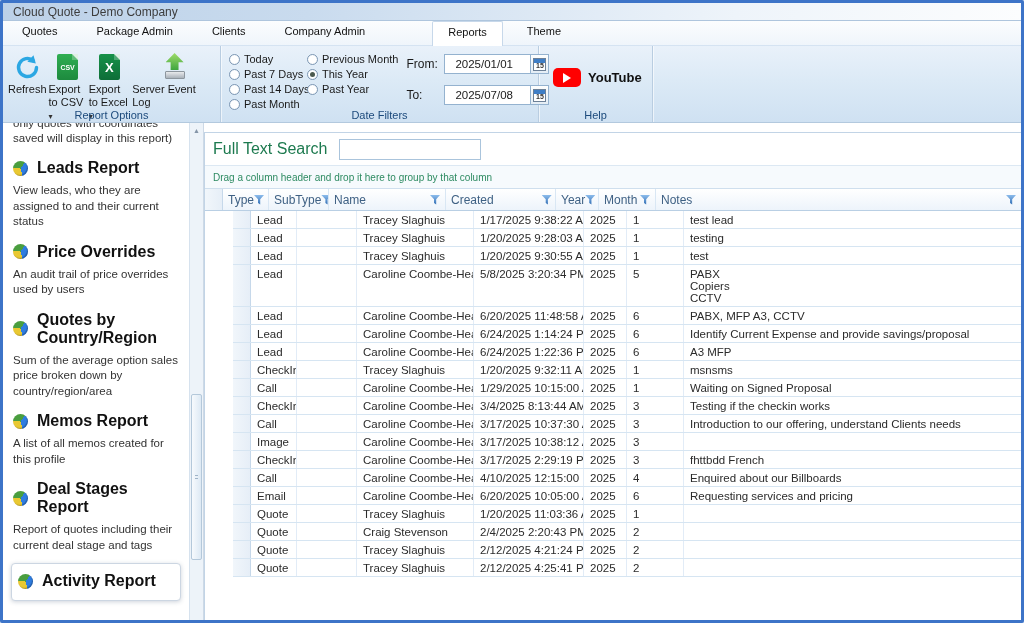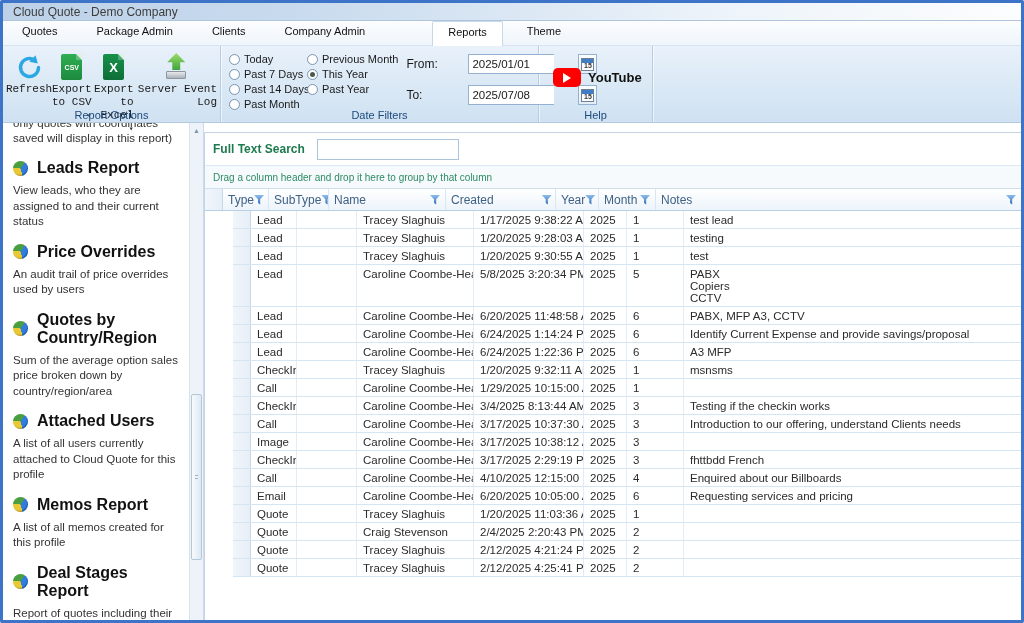--- a/index.html
+++ b/index.html
@@ -23,21 +23,21 @@
   .rgroup { position:relative; border-right:1px solid #b9cde1; box-shadow:1px 0 0 rgba(255,255,255,.6); }
   .rgroup.filler { flex:1; border-right:none; box-shadow:none; }
   .glabel { position:absolute; bottom:1px; left:0; right:0; text-align:center; font-size:11px; color:#1c4a7c; }
   .g-report { width:218px; }
   .g-date { width:318px; }
   .g-help { width:114px; }
 
   .rbuttons { display:flex; padding:4px 2px 0 4px; }
   .rbtn { display:flex; flex-direction:column; align-items:center; padding:1px 1px; border-radius:3px; cursor:default; }
   .rbtn .icon-holder { height:32px; display:flex; align-items:center; justify-content:center; }
-  .rbtn .blabel { font-size:11px; color:#1a1a1a; text-align:right; line-height:1.18;font-family:Liberation Mono, monospace; }
+  .rbtn .blabel { font-size:11px; color:#1a1a1a; text-align:left; line-height:1.18; }
   .b-refresh { width:44px; } .b-csv { width:46px; } .b-xls { width:50px; } .b-sel { width:100px; }
   .caret { font-size:8px; color:#333; }
 
   .doc { position:relative; width:21px; height:26px; border-radius:2px; display:flex; align-items:center; justify-content:center; }
   .doc-csv { background:linear-gradient(#2fae52,#1d8a3e); }
   .doc-xls { background:linear-gradient(#179149,#0e6e38); }
   .doc .fold { position:absolute; top:0; right:0; width:0; height:0; border-top:6px solid #dff0e4; border-left:6px solid rgba(255,255,255,.25); }
   .doc b { color:#fff; font-size:7px; letter-spacing:0; }
   .doc-xls b { font-size:13px; }
 
@@ -50,24 +50,24 @@
   .datecols { display:flex; padding:6px 0 0 8px; }
   .radiocol { display:flex; flex-direction:column; }
   .radiocol.c1 { width:78px; }
   .radiocol.c2 { width:96px; }
   .radiorow { display:flex; align-items:center; height:14px; margin-bottom:1px; cursor:default; }
   .radio { width:11px; height:11px; border:1px solid #7e98b4; border-radius:50%; background:radial-gradient(#fff 55%, #dfe9f2); margin-right:4px; flex:0 0 11px; position:relative; }
   .radio.checked::after { content:""; position:absolute; left:2px; top:2px; width:5px; height:5px; border-radius:50%; background:#4c5a4e; }
   .rlabel { font-size:11px; color:#1a1a1a; white-space:nowrap; }
 
   .datefields { margin-left:8px; padding-top:2px; }
-  .daterow { display:flex; align-items:center; margin-bottom:11px;gap:24px; }
+  .daterow { display:flex; align-items:center; margin-bottom:11px; }
   .dlabel { width:38px; font-size:12px; color:#1a1a1a; }
   .dinput { width:86px; height:20px; background:#fff; border:1px solid #94b2cf; border-right:none; font-size:11.5px; color:#1a1a1a;
-            display:flex; align-items:center; padding-left:3px; }
+            display:flex; align-items:center; padding-left:10px; }
   .calbtn { width:19px; height:20px; border:1px solid #94b2cf; background:linear-gradient(#fdfefe,#e4edf5); display:flex; align-items:center; justify-content:center; cursor:pointer; }
   .cal { position:relative; width:13px; height:13px; background:#fff; border:1px solid #6c8097; }
   .cal i { position:absolute; top:0; left:0; right:0; height:4px; background:#3f7ec6; }
   .cal b { position:absolute; bottom:0; left:0; right:0; text-align:center; font-size:7px; color:#333; font-weight:bold; line-height:8px; }
 
   
   .ytbtn { display:flex; align-items:center; margin:22px 0 8px 14px; cursor:pointer; }
   .yticon { width:28px; height:19px; background:#f00; border-radius:5px; display:flex; align-items:center; justify-content:center; margin-right:7px; }
   .yticon .play { width:0; height:0; border-left:8px solid #fff; border-top:5px solid transparent; border-bottom:5px solid transparent; }
   .ytbtn span.lbl { font-size:13px; color:#111; font-weight:bold; }
@@ -91,21 +91,21 @@
   .vscroll { width:15px; flex:0 0 15px; background:#edf3f9; border-left:1px solid #d6e2ee; border-right:1px solid #cdd9e6; position:relative; }
   .scrollup { height:15px; display:flex; align-items:center; justify-content:center; }
   .scrollup::before { content:"▲"; font-size:7px; color:#8595a8; }
   .thumb { position:absolute; left:1px; right:1px; top:271px; height:166px; background:linear-gradient(90deg,#f7fafd,#dde9f4); border:1px solid #b4c8da; border-radius:2px; }
   .grip { position:absolute; top:50%; left:3px; right:3px; height:4px; margin-top:-2px; border-top:1px solid #9fb4c8; border-bottom:1px solid #9fb4c8; }
 
   .main { flex:1; display:flex; flex-direction:column; background:#fff; padding-top:9px; overflow:hidden; }
   .panel { flex:1; border:1px solid #c2d4e6; border-right:none; border-bottom:none; display:flex; flex-direction:column; overflow:hidden; background:#fff; }
 
   .searchrow { height:32px; flex:0 0 32px; display:flex; align-items:center; padding-left:8px; background:#fff; }
-  .searchlabel { font-size:12px; color:#1d7a4f; margin-right:12px;font-weight:bold; }
+  .searchlabel { font-size:16px; color:#1d7a4f; margin-right:12px; }
   .searchinput { width:142px; height:21px; border:1px solid #aac4dc; font-size:11.5px; padding:0 4px; outline:none; color:#222; }
 
   .groupbar { height:24px; flex:0 0 24px; background:#f6fafd; border-top:1px solid #dce8f3; border-bottom:1px solid #cfdfee;
               display:flex; align-items:center; padding-left:8px; font-size:10px; color:#2e8b62; }
 
   .gridhead { height:22px; flex:0 0 22px; display:flex; background:linear-gradient(#ffffff,#edf4fb); border-bottom:1px solid #b9cfe4; }
   .hcell { display:flex; align-items:center; justify-content:space-between; padding:0 5px; font-size:12px; color:#3f6184;
            border-right:1px solid #d9e7f4; overflow:hidden; white-space:nowrap; }
   .funnel { width:10px; height:10px; flex:0 0 10px; background:linear-gradient(#8cbcec,#2f6cb3);
             clip-path:polygon(0 5%,100% 5%,62% 48%,62% 100%,40% 84%,40% 48%); cursor:pointer; }
@@ -279,27 +279,20 @@
           <div class="sb-item">
             <div class="sb-title">
               <span class="pie"></span>
               <b>Quotes by Country/Region</b>
             </div>
             <div class="sb-desc">Sum of the average option sales price broken down by country/region/area</div>
           </div>
           <div class="sb-item">
             <div class="sb-title">
               <span class="pie"></span>
-              <b>Attached Users</b>
-            </div>
-            <div class="sb-desc">A list of all users currently attached to Cloud Quote for this profile</div>
-          </div>
-          <div class="sb-item">
-            <div class="sb-title">
-              <span class="pie"></span>
               <b>Memos Report</b>
             </div>
             <div class="sb-desc">A list of all memos created for this profile</div>
           </div>
           <div class="sb-item">
             <div class="sb-title">
               <span class="pie"></span>
               <b>Deal Stages Report</b>
             </div>
             <div class="sb-desc">Report of quotes including their current deal stage and tags</div>
@@ -441,20 +434,21 @@
               <div class="cell c-notes">msnsms</div>
             </div>
             <div class="grid-row">
               <div class="cell c-ind"></div>
               <div class="cell c-type">Call</div>
               <div class="cell c-sub"></div>
               <div class="cell c-name">Caroline Coombe-Heath</div>
               <div class="cell c-created">1/29/2025 10:15:00 AM</div>
               <div class="cell c-year">2025</div>
               <div class="cell c-month">1</div>
+              <div class="cell c-notes">Waiting on Signed Proposal</div>
             </div>
             <div class="grid-row">
               <div class="cell c-ind"></div>
               <div class="cell c-type">CheckIn</div>
               <div class="cell c-sub"></div>
               <div class="cell c-name">Caroline Coombe-Heath</div>
               <div class="cell c-created">3/4/2025 8:13:44 AM</div>
               <div class="cell c-year">2025</div>
               <div class="cell c-month">3</div>
               <div class="cell c-notes">Testing if the checkin works</div>

